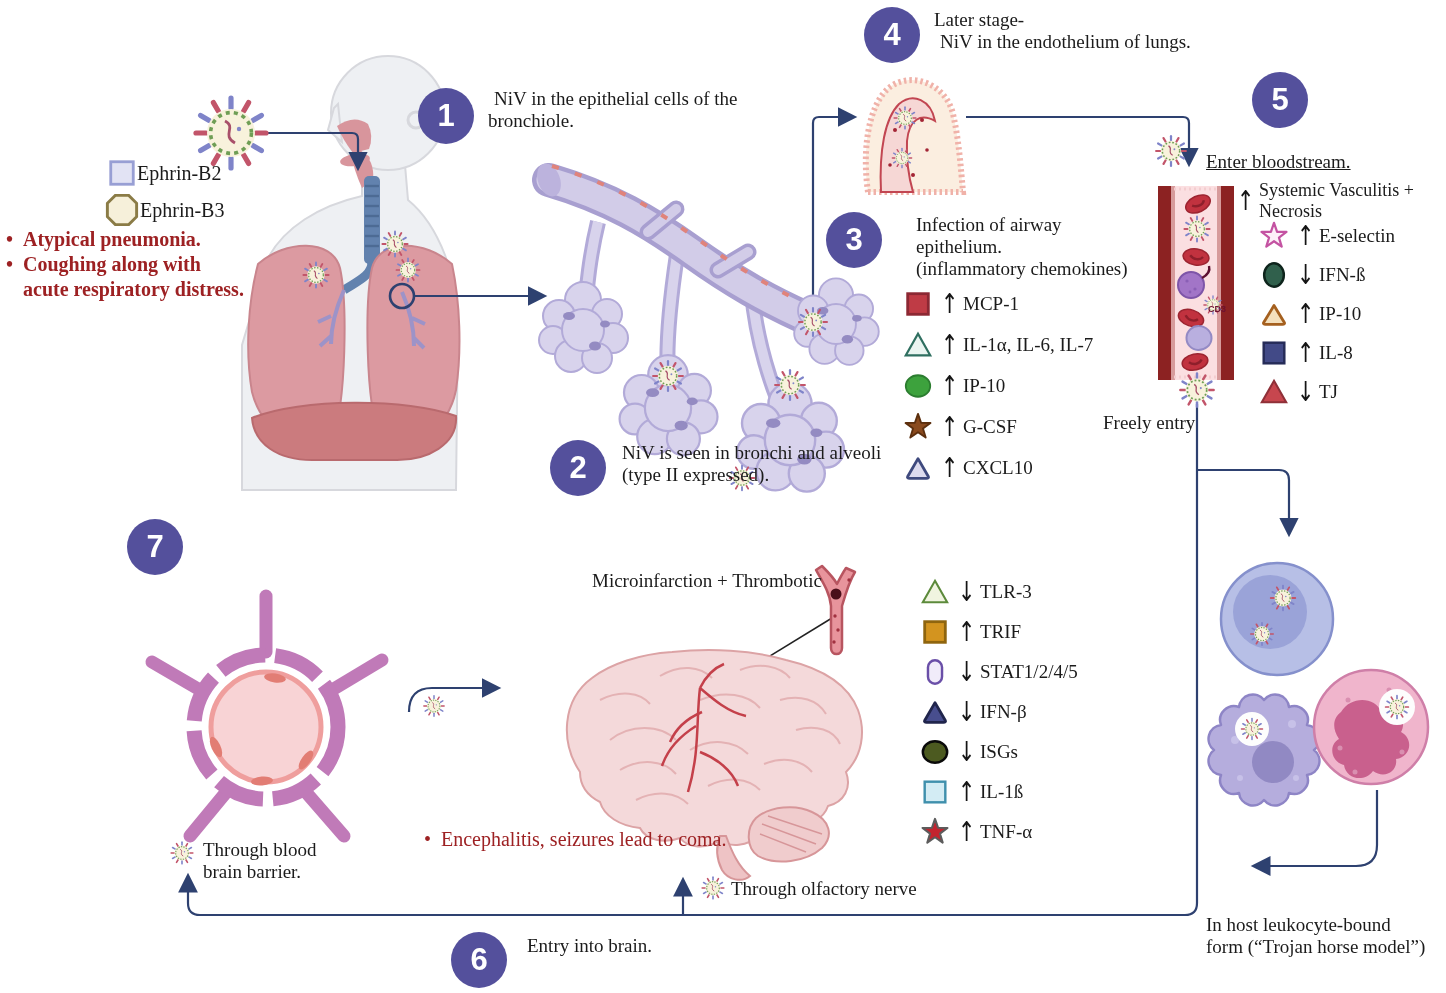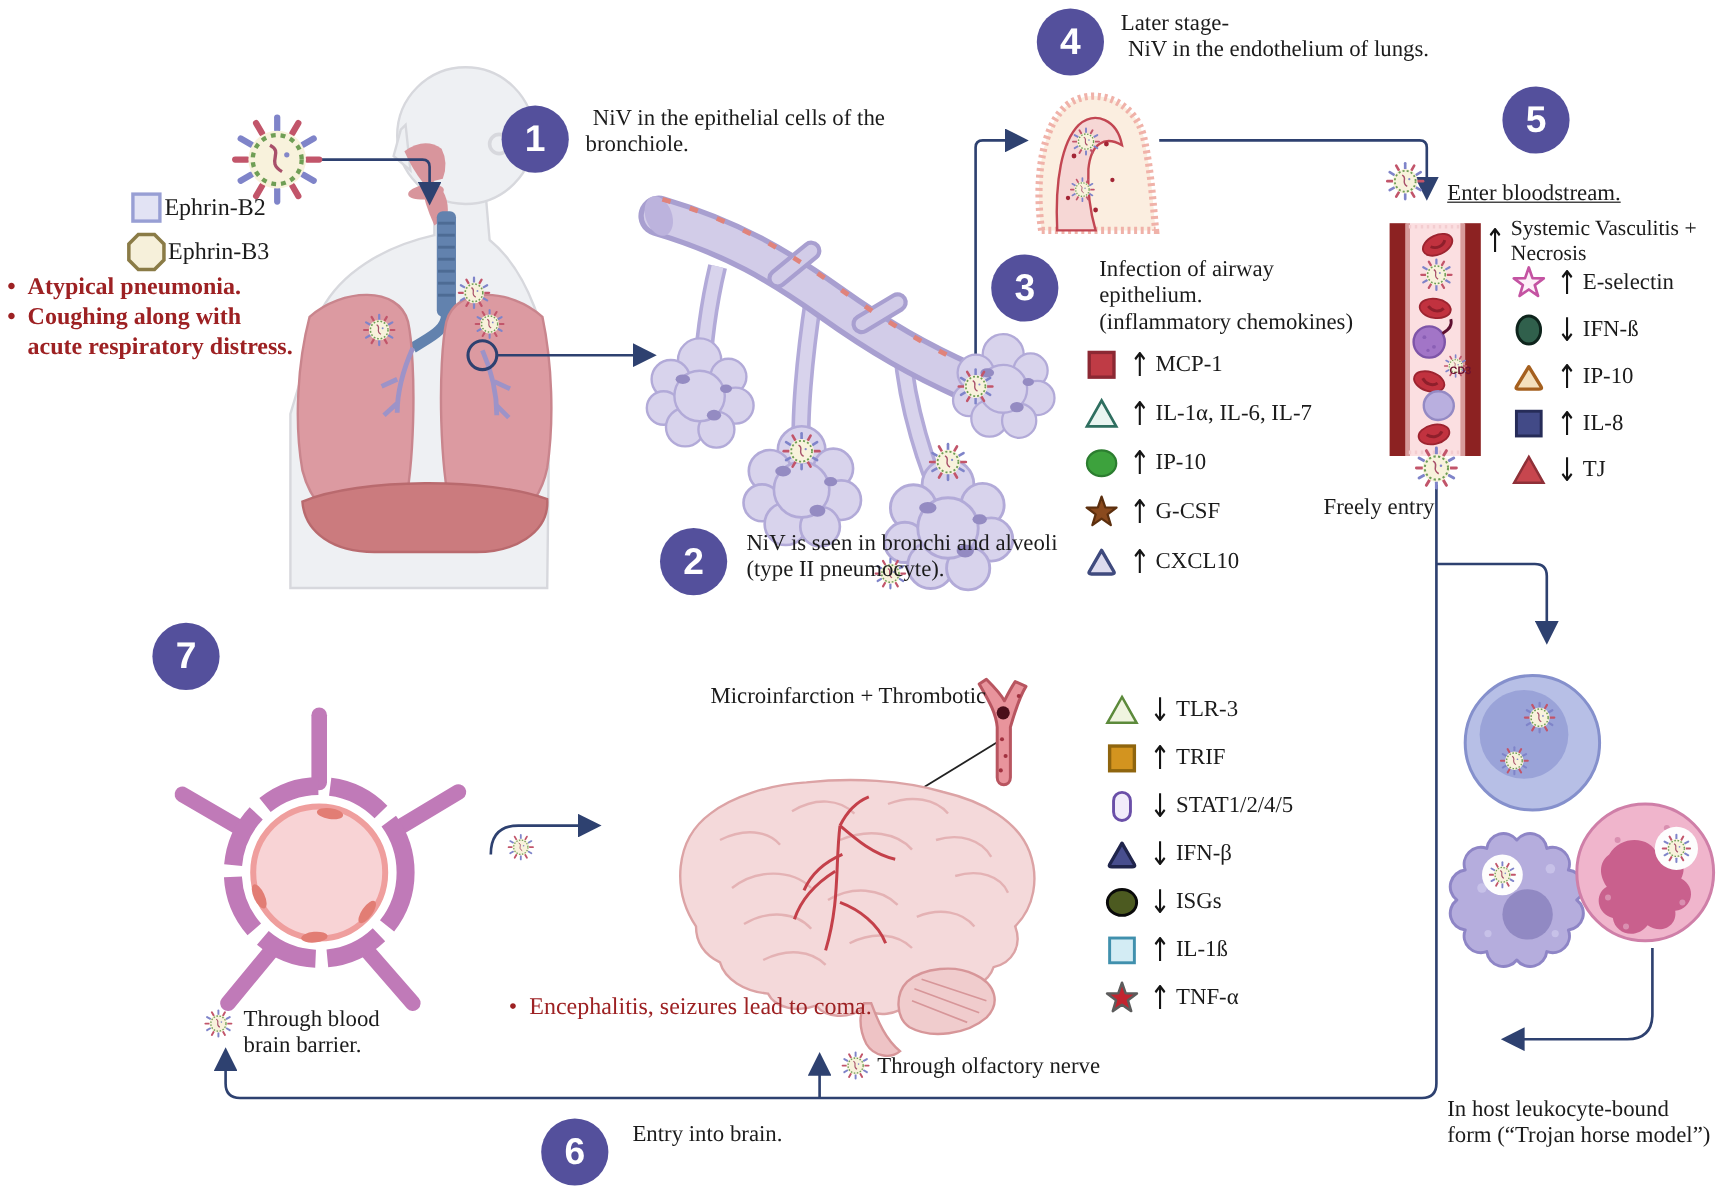--- a/index.html
+++ b/index.html
@@ -298,21 +298,21 @@
 <div class="badge" style="left:127px;top:519px;">
       <span>7</span>
     </div>
 
 <div class="cap" style="left:488px;top:88px;width:280px;">
   <span class="ln" style="padding-left:6px;">NiV  in the epithelial cells of the</span>
   <span class="ln">bronchiole.</span>
 </div>
 <div class="cap" style="left:622px;top:442px;width:300px;">
   <span class="ln">NiV is seen in bronchi and alveoli</span>
-  <span class="ln">(type II pneumocyte).</span>
+  <span class="ln">(type II expressed).</span>
 </div>
 <div class="cap" style="left:916px;top:214px;width:260px;">
   <span class="ln">Infection of airway</span>
   <span class="ln">epithelium.</span>
   <span class="ln">(inflammatory chemokines)</span>
 </div>
 <div class="cap" style="left:934px;top:9px;width:300px;">
   <span class="ln">Later stage-</span>
   <span class="ln" style="padding-left:6px;">NiV  in the endothelium of lungs.</span>
 </div>

